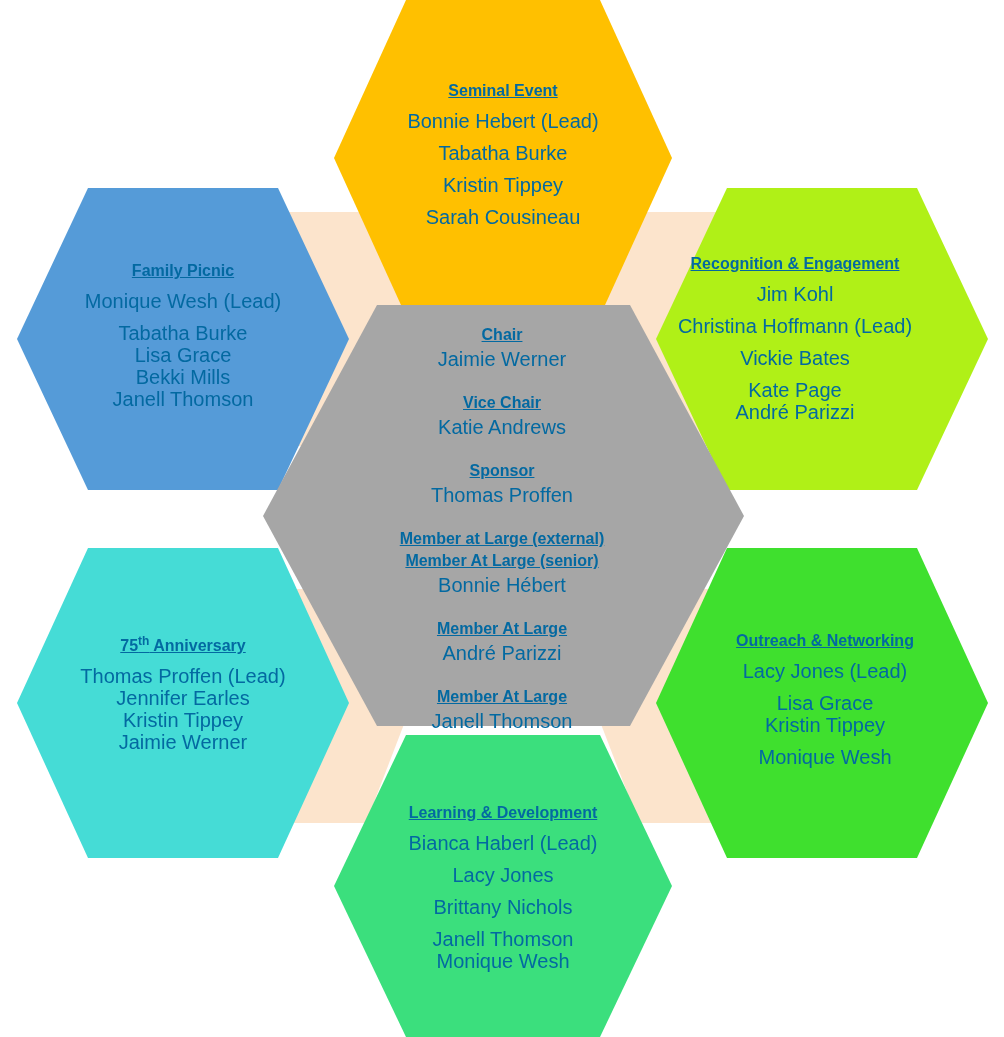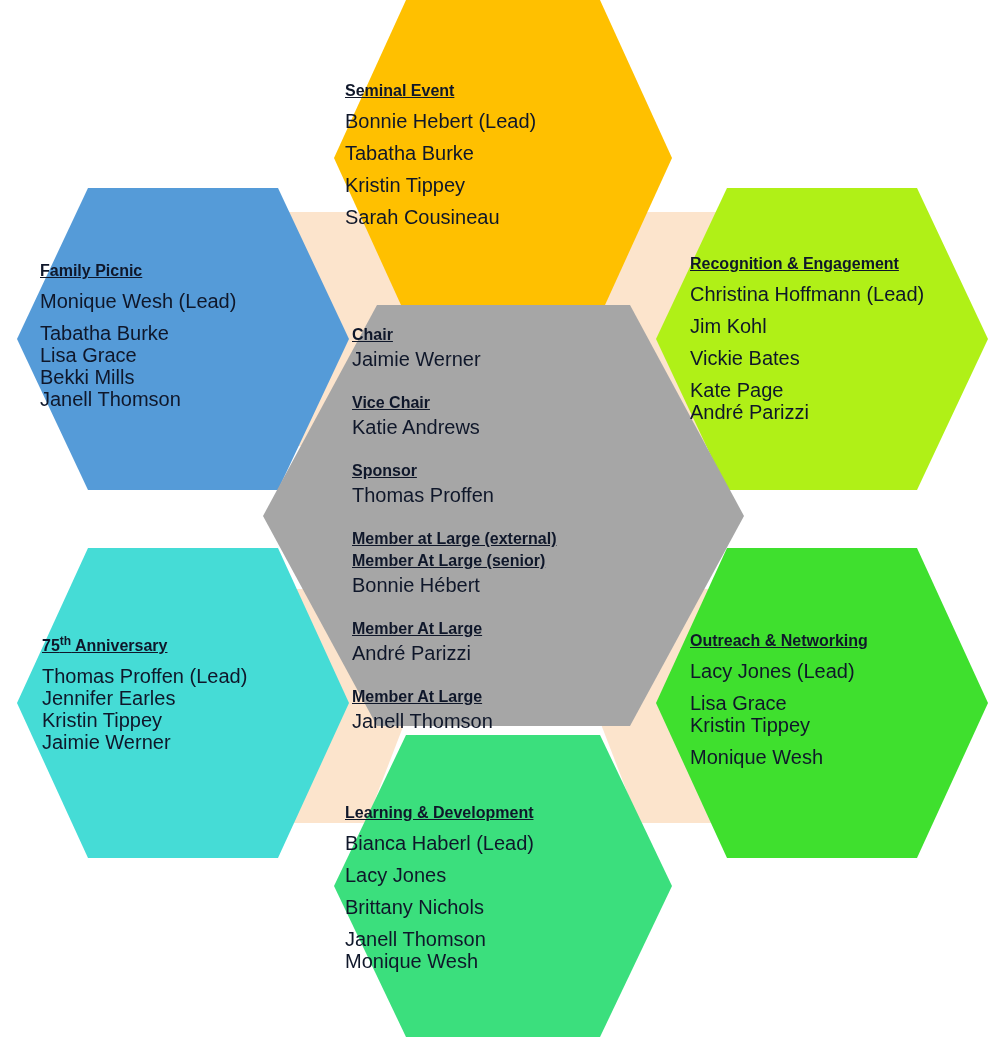--- a/index.html
+++ b/index.html
@@ -21,21 +21,22 @@
   #hex-svg {
     position: absolute;
     top: 0;
     left: 0;
     width: 1004px;
     height: 1037px;
   }
   .hex-label {
     position: absolute;
     box-sizing: border-box;
-    color: #0f172a;
+    text-align: center;
+    color: #0369a1;
     line-height: 1.0;
     pointer-events: none;
   }
   .hex-title {
     font-weight: bold;
     text-decoration: underline;
     font-size: 16px;
     display: block;
     margin-bottom: 9px;
     white-space: nowrap;
@@ -50,21 +51,21 @@
     display: block;
     white-space: nowrap;
   }
   
   .sp-normal { margin-top: 12px; }
   .sp-tight  { margin-top: 2px; }
 
   
   #label-seminal   { left: 345px; top: 83px;  width: 316px; }
   #label-family    { left: 40px;  top: 263px; width: 286px; }
-  #label-recog     { left: 690px; top: 256px; width: 270px; }
+  #label-recog     { left: 660px; top: 256px; width: 270px; }
   #label-center    { left: 352px; top: 327px; width: 300px; }
   #label-anniv     { left: 42px;  top: 638px; width: 282px; }
   #label-outreach  { left: 690px; top: 633px; width: 270px; }
   #label-learning  { left: 345px; top: 805px; width: 316px; }
 
   #label-center .hex-title { margin-bottom: 6px; }
   #label-center .hex-member { margin-bottom: 6px; }
   #label-center .c-gap { margin-top: 26px; }
 </style>
 </head>
@@ -108,22 +109,22 @@
     <span class="hex-title">Family Picnic</span>
     <span class="hex-member sp-normal">Monique Wesh (Lead)</span>
     <span class="hex-member sp-normal">Tabatha Burke</span>
     <span class="hex-member sp-tight">Lisa Grace</span>
     <span class="hex-member sp-tight">Bekki Mills</span>
     <span class="hex-member sp-tight">Janell Thomson</span>
   </div>
 
   <div class="hex-label" id="label-recog">
     <span class="hex-title">Recognition &amp; Engagement</span>
+    <span class="hex-member sp-normal">Jim Kohl</span>
     <span class="hex-member sp-normal">Christina Hoffmann (Lead)</span>
-    <span class="hex-member sp-normal">Jim Kohl</span>
     <span class="hex-member sp-normal">Vickie Bates</span>
     <span class="hex-member sp-normal">Kate Page</span>
     <span class="hex-member sp-tight">André Parizzi</span>
   </div>
 
   <div class="hex-label" id="label-center">
     <span class="hex-title">Chair</span>
     <span class="hex-member">Jaimie Werner</span>
     <span class="hex-title c-gap">Vice Chair</span>
     <span class="hex-member">Katie Andrews</span>

